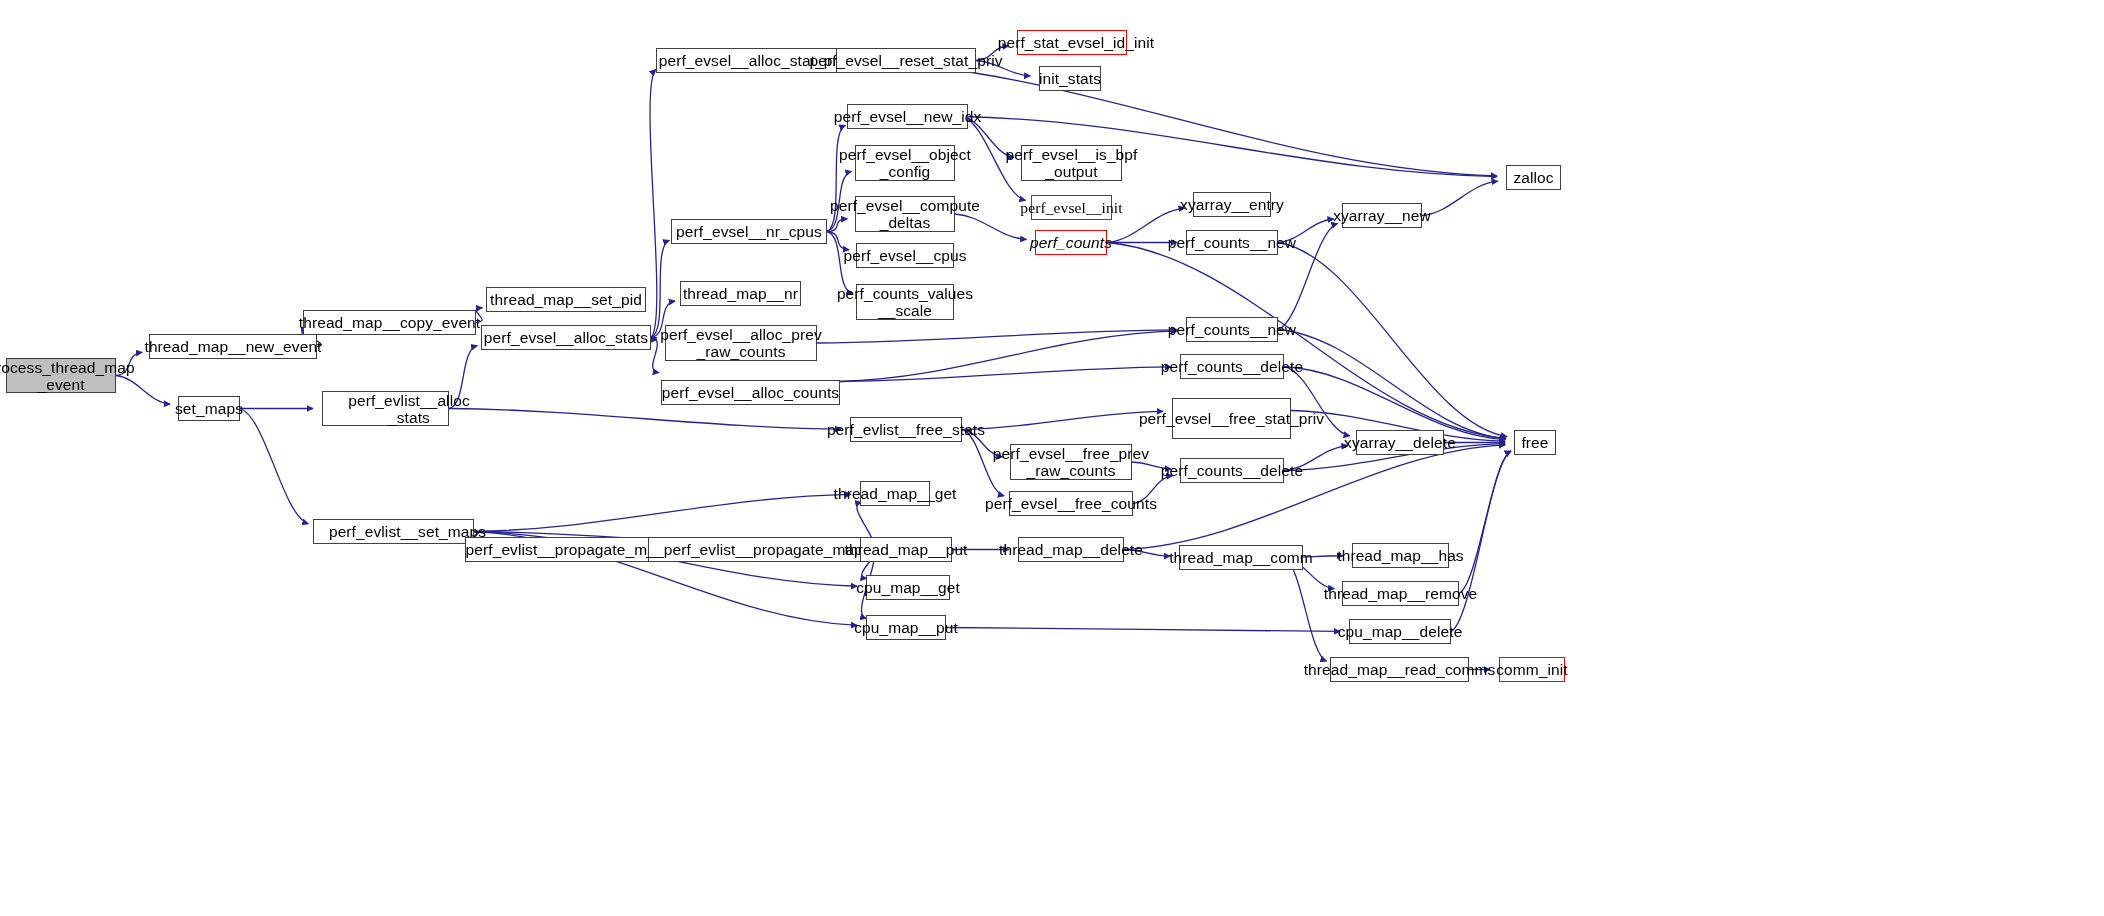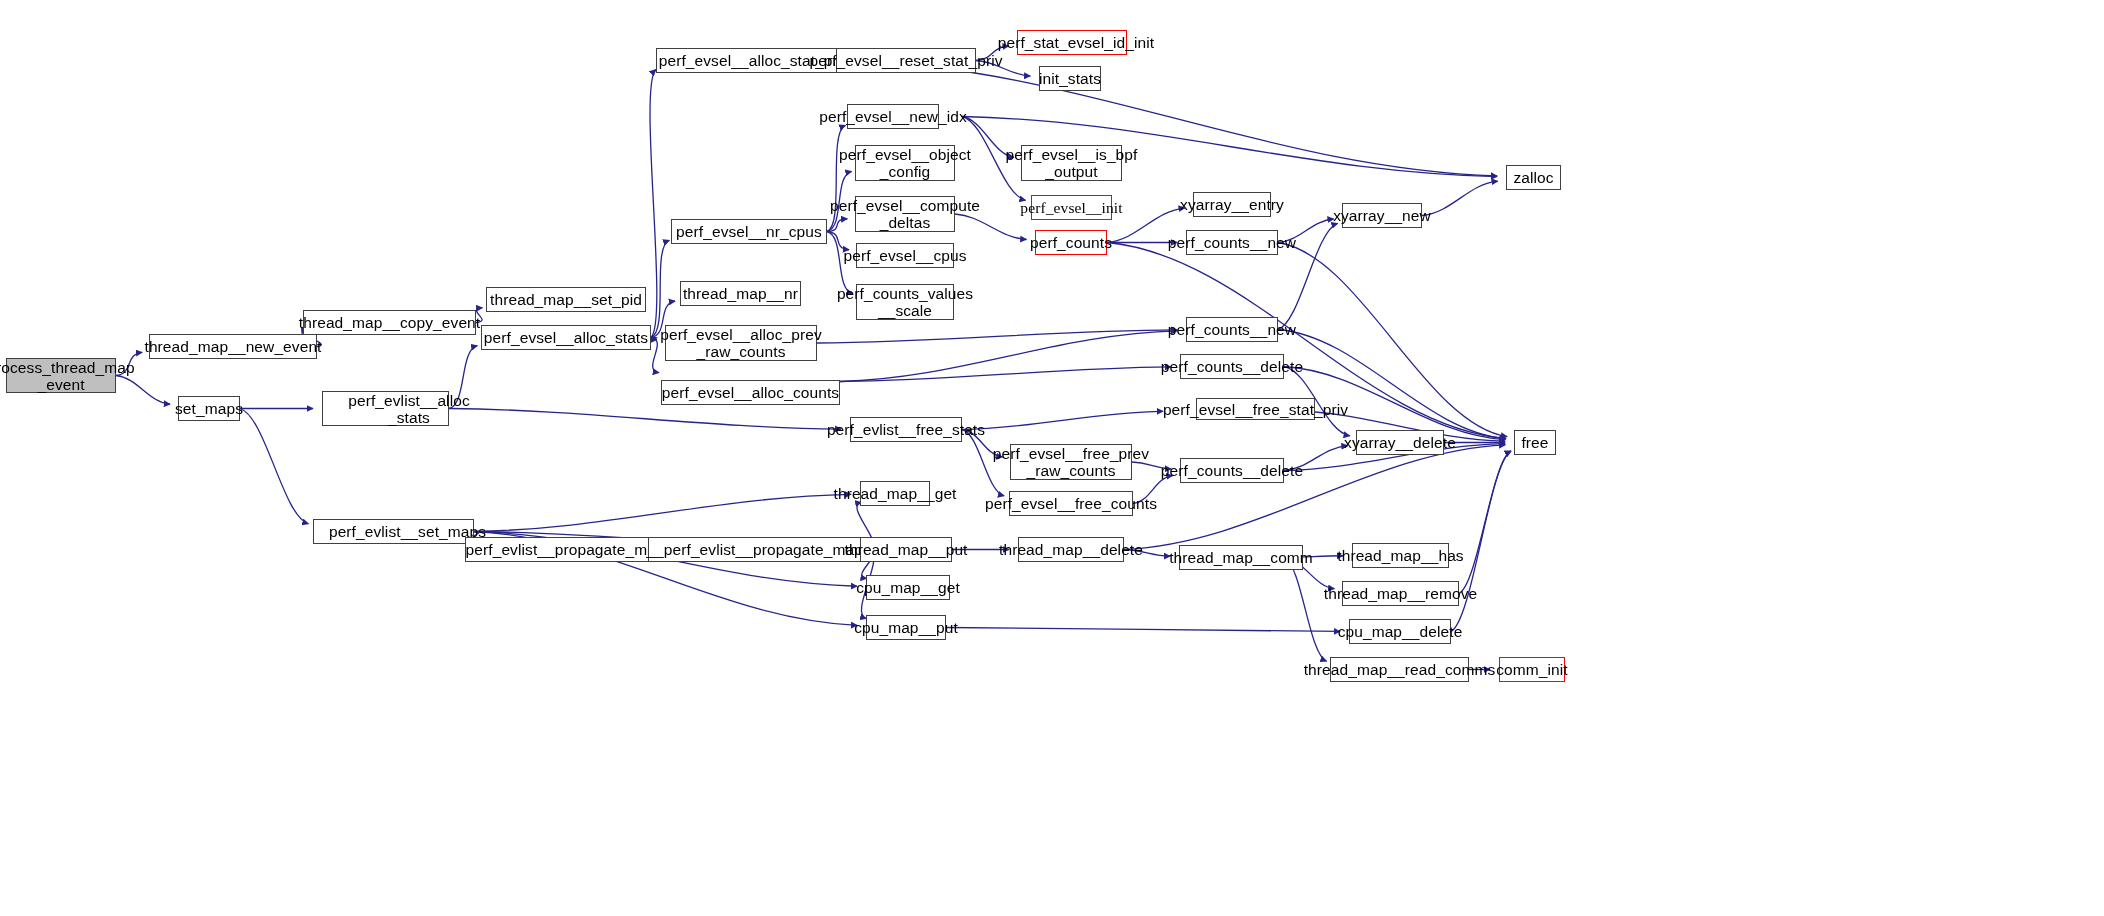--- a/index.html
+++ b/index.html
@@ -140,47 +140,47 @@
       <div class="node" style="left: 465px; top: 537px; width: 208px; height: 25px;">perf_evlist__propagate_maps</div>
       <div class="node" style="left: 656px; top: 48px; width: 196px; height: 25px;">perf_evsel__alloc_stat_priv</div>
       <div class="node" style="left: 671px; top: 219px; width: 156px; height: 25px;">perf_evsel__nr_cpus</div>
       <div class="node" style="left: 680px; top: 281px; width: 121px; height: 25px;">thread_map__nr</div>
       <div class="node" style="left: 665px; top: 325px; width: 152px; height: 36px;">perf_evsel__alloc_prev
 _raw_counts</div>
       <div class="node" style="left: 661px; top: 369px; width: 179px; height: 25px; margin-top: 11px;">perf_evsel__alloc_counts</div>
       <div class="node" style="left: 648px; top: 537px; width: 221px; height: 25px;">__perf_evlist__propagate_maps</div>
       <div class="node" style="left: 855px; top: 145px; width: 100px; height: 36px;">perf_evsel__object
 _config</div>
-      <div class="node" style="left: 847px; top: 104px; width: 92px; height: 25px;">perf_evsel__new_idx</div>
+      <div class="node" style="left: 847px; top: 104px; width: 121px; height: 25px;">perf_evsel__new_idx</div>
       <div class="node" style="left: 855px; top: 196px; width: 100px; height: 36px;">perf_evsel__compute
 _deltas</div>
       <div class="node" style="left: 856px; top: 243px; width: 98px; height: 25px;">perf_evsel__cpus</div>
       <div class="node" style="left: 856px; top: 284px; width: 98px; height: 36px;">perf_counts_values
 __scale</div>
       <div class="node" style="left: 850px; top: 417px; width: 112px; height: 25px;">perf_evlist__free_stats</div>
       <div class="node" style="left: 860px; top: 481px; width: 70px; height: 25px;">thread_map__get</div>
       <div class="node" style="left: 860px; top: 537px; width: 92px; height: 25px;">thread_map__put</div>
       <div class="node" style="left: 866px; top: 575px; width: 84px; height: 25px;">cpu_map__get</div>
       <div class="node" style="left: 866px; top: 615px; width: 80px; height: 25px;">cpu_map__put</div>
       <div class="node" style="left: 836px; top: 48px; width: 140px; height: 25px;">perf_evsel__reset_stat_priv</div>
       <div class="node" style="left: 1021px; top: 145px; width: 101px; height: 36px;">perf_evsel__is_bpf
 _output</div>
       <div class="node highlight" style="left: 1031px; top: 195px; width: 81px; height: 25px; font-family: Liberation Serif, serif;">perf_evsel__init</div>
-      <div class="node highlight" style="left: 1035px; top: 230px; width: 72px; height: 25px;">perf_counts</div>
+      <div class="node highlight" style="left: 1035px; top: 230px; width: 72px; height: 25px; font-style: italic;">perf_counts</div>
       <div class="node" style="left: 1010px; top: 444px; width: 122px; height: 36px;">perf_evsel__free_prev
 _raw_counts</div>
       <div class="node" style="left: 1009px; top: 491px; width: 124px; height: 25px;">perf_evsel__free_counts</div>
       <div class="node" style="left: 1018px; top: 537px; width: 106px; height: 25px;">thread_map__delete</div>
       <div class="node highlight" style="left: 1017px; top: 30px; width: 110px; height: 25px; padding-left: 8px;">perf_stat_evsel_id_init</div>
       <div class="node" style="left: 1039px; top: 66px; width: 62px; height: 25px;">init_stats</div>
       <div class="node" style="left: 1193px; top: 192px; width: 78px; height: 25px;">xyarray__entry</div>
       <div class="node" style="left: 1186px; top: 230px; width: 92px; height: 25px;">perf_counts__new</div>
       <div class="node" style="left: 1186px; top: 317px; width: 92px; height: 25px;">perf_counts__new</div>
       <div class="node" style="left: 1180px; top: 354px; width: 104px; height: 25px;">perf_counts__delete</div>
-      <div class="node" style="left: 1172px; top: 398px; width: 119px; height: 22px; margin-left: 24px;">perf_evsel__free_stat_priv</div>
+      <div class="node" style="left: 1172px; top: 398px; width: 119px; height: 41px;">perf_evsel__free_stat_priv</div>
       <div class="node" style="left: 1180px; top: 458px; width: 104px; height: 25px;">perf_counts__delete</div>
       <div class="node" style="left: 1179px; top: 545px; width: 124px; height: 25px;">thread_map__comm</div>
       <div class="node" style="left: 1349px; top: 619px; width: 102px; height: 25px;">cpu_map__delete</div>
       <div class="node" style="left: 1330px; top: 657px; width: 139px; height: 25px;">thread_map__read_comms</div>
       <div class="node" style="left: 1352px; top: 543px; width: 97px; height: 25px;">thread_map__has</div>
       <div class="node" style="left: 1342px; top: 581px; width: 117px; height: 25px;">thread_map__remove</div>
       <div class="node" style="left: 1342px; top: 203px; width: 80px; height: 25px;">xyarray__new</div>
       <div class="node" style="left: 1356px; top: 430px; width: 88px; height: 25px;">xyarray__delete</div>
       <div class="node" style="left: 1506px; top: 165px; width: 55px; height: 25px;">zalloc</div>
       <div class="node" style="left: 1514px; top: 430px; width: 42px; height: 25px;">free</div>

